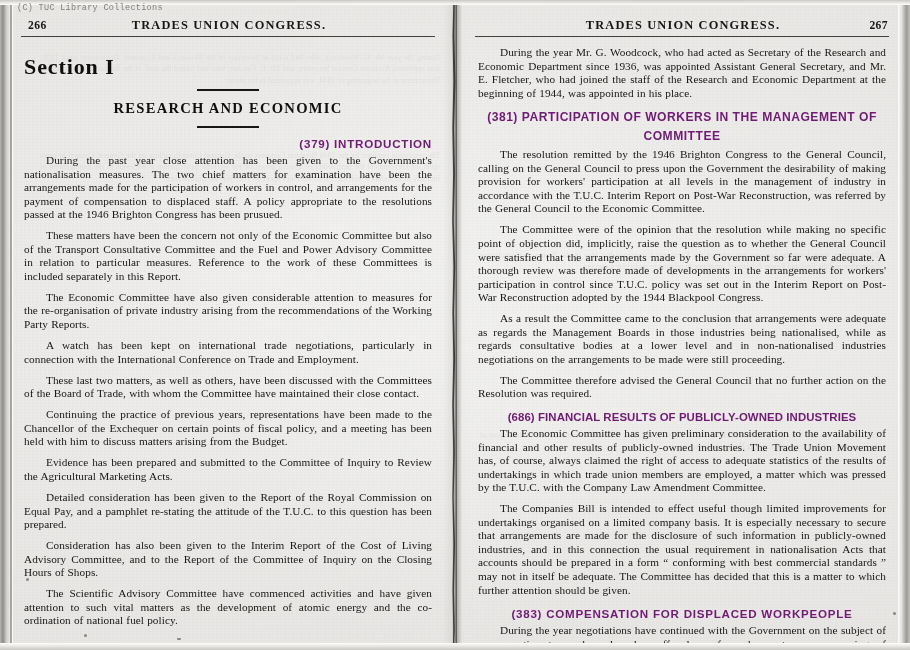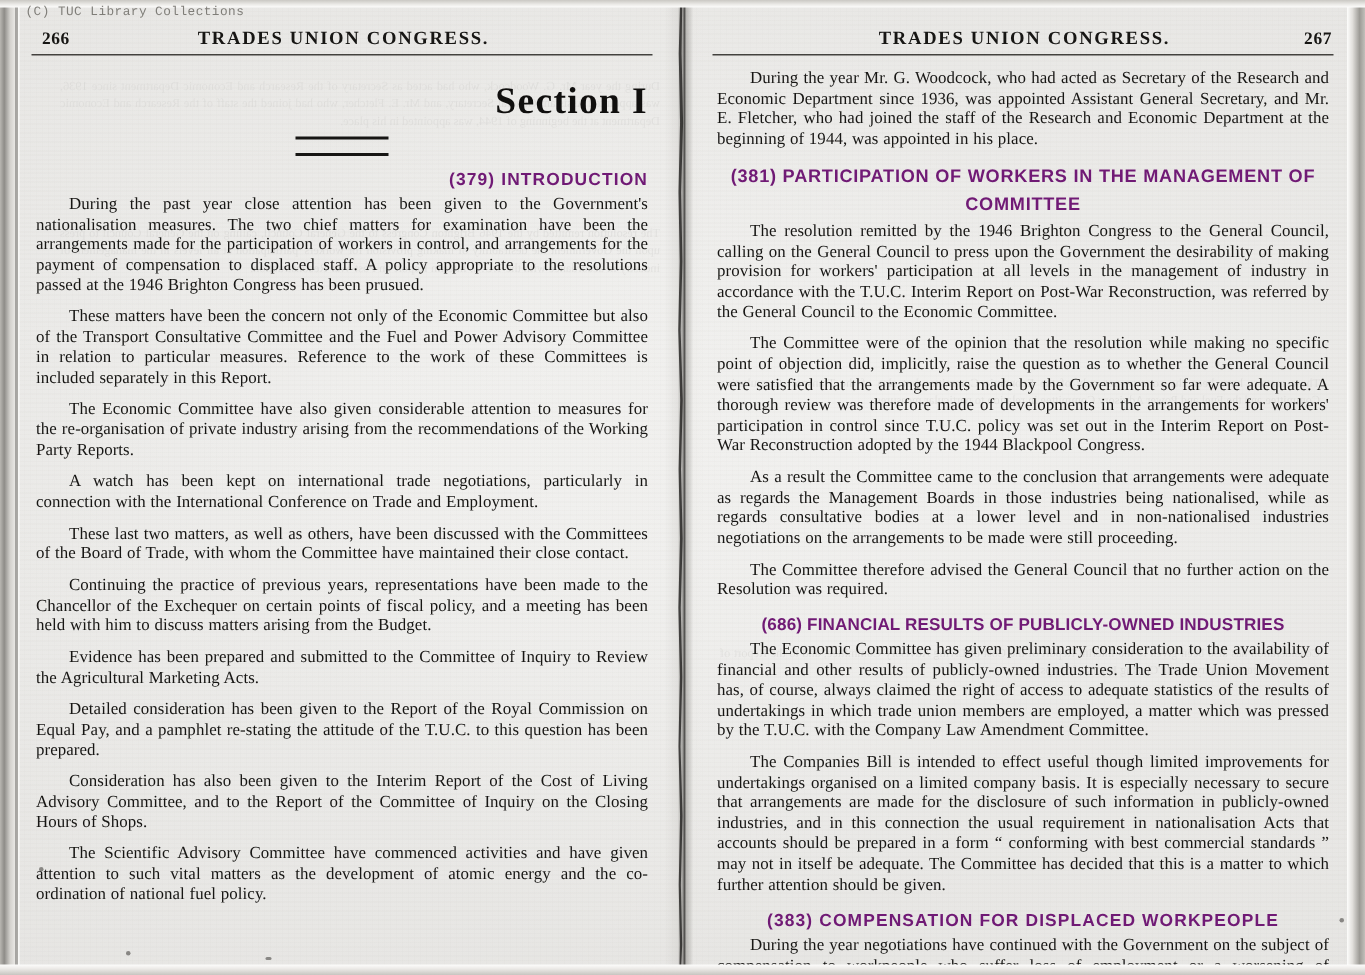--- a/index.html
+++ b/index.html
@@ -192,22 +192,22 @@
 
   .col-body {
     position: absolute;
     top: 44px;
     left: 10px;
     width: 408px;
   }
 
   
   .section-title {
-    text-align: right;
-    font-size: 25px;
+    text-align: left;
+    font-size: 22px;
     font-weight: 700;
     letter-spacing: 0.9px;
     margin: 10px 0 0 0;
     color: #100f0e;
     font-family: Liberation Serif, serif;
   }
   .short-rule {
     width: 62px;
     height: 0;
     border-top: 2.6px solid #171614;
@@ -292,20 +292,21 @@
     <div class="running-head">
       <span class="rh-folio left">266</span>
       <span class="rh-title">TRADES  UNION  CONGRESS.</span>
     </div>
     <div class="head-rule"></div>
 
     <div class="col-body">
 
       <h1 class="section-title">Section I</h1>
       <div class="short-rule"></div>
+      <h2 class="part-title">RESEARCH AND ECONOMIC</h2>
       <div class="short-rule"></div>
 
       <h3 class="num-heading first">(379)  INTRODUCTION</h3>
 
       <p class="para">During the past year close attention has been given to the Government's nationalisation measures. The two chief matters for examination have been the arrangements made for the participation of workers in control, and arrangements for the payment of compensation to displaced staff. A policy appropriate to the resolutions passed at the 1946 Brighton Congress has been prusued.</p>
       <p class="para">These matters have been the concern not only of the Economic Committee but also of the Transport Consultative Committee and the Fuel and Power Advisory Committee in relation to particular measures. Reference to the work of these Committees is included separately in this Report.</p>
       <p class="para">The Economic Committee have also given considerable attention to measures for the re-organisation of private industry arising from the recommendations of the Working Party Reports.</p>
       <p class="para">A watch has been kept on international trade negotiations, particularly in connection with the International Conference on Trade and Employment.</p>
       <p class="para">These last two matters, as well as others, have been discussed with the Committees of the Board of Trade, with whom the Committee have maintained their close contact.</p>
       <p class="para">Continuing the practice of previous years, representations have been made to the Chancellor of the Exchequer on certain points of fiscal policy, and a meeting has been held with him to discuss matters arising from the Budget.</p>

